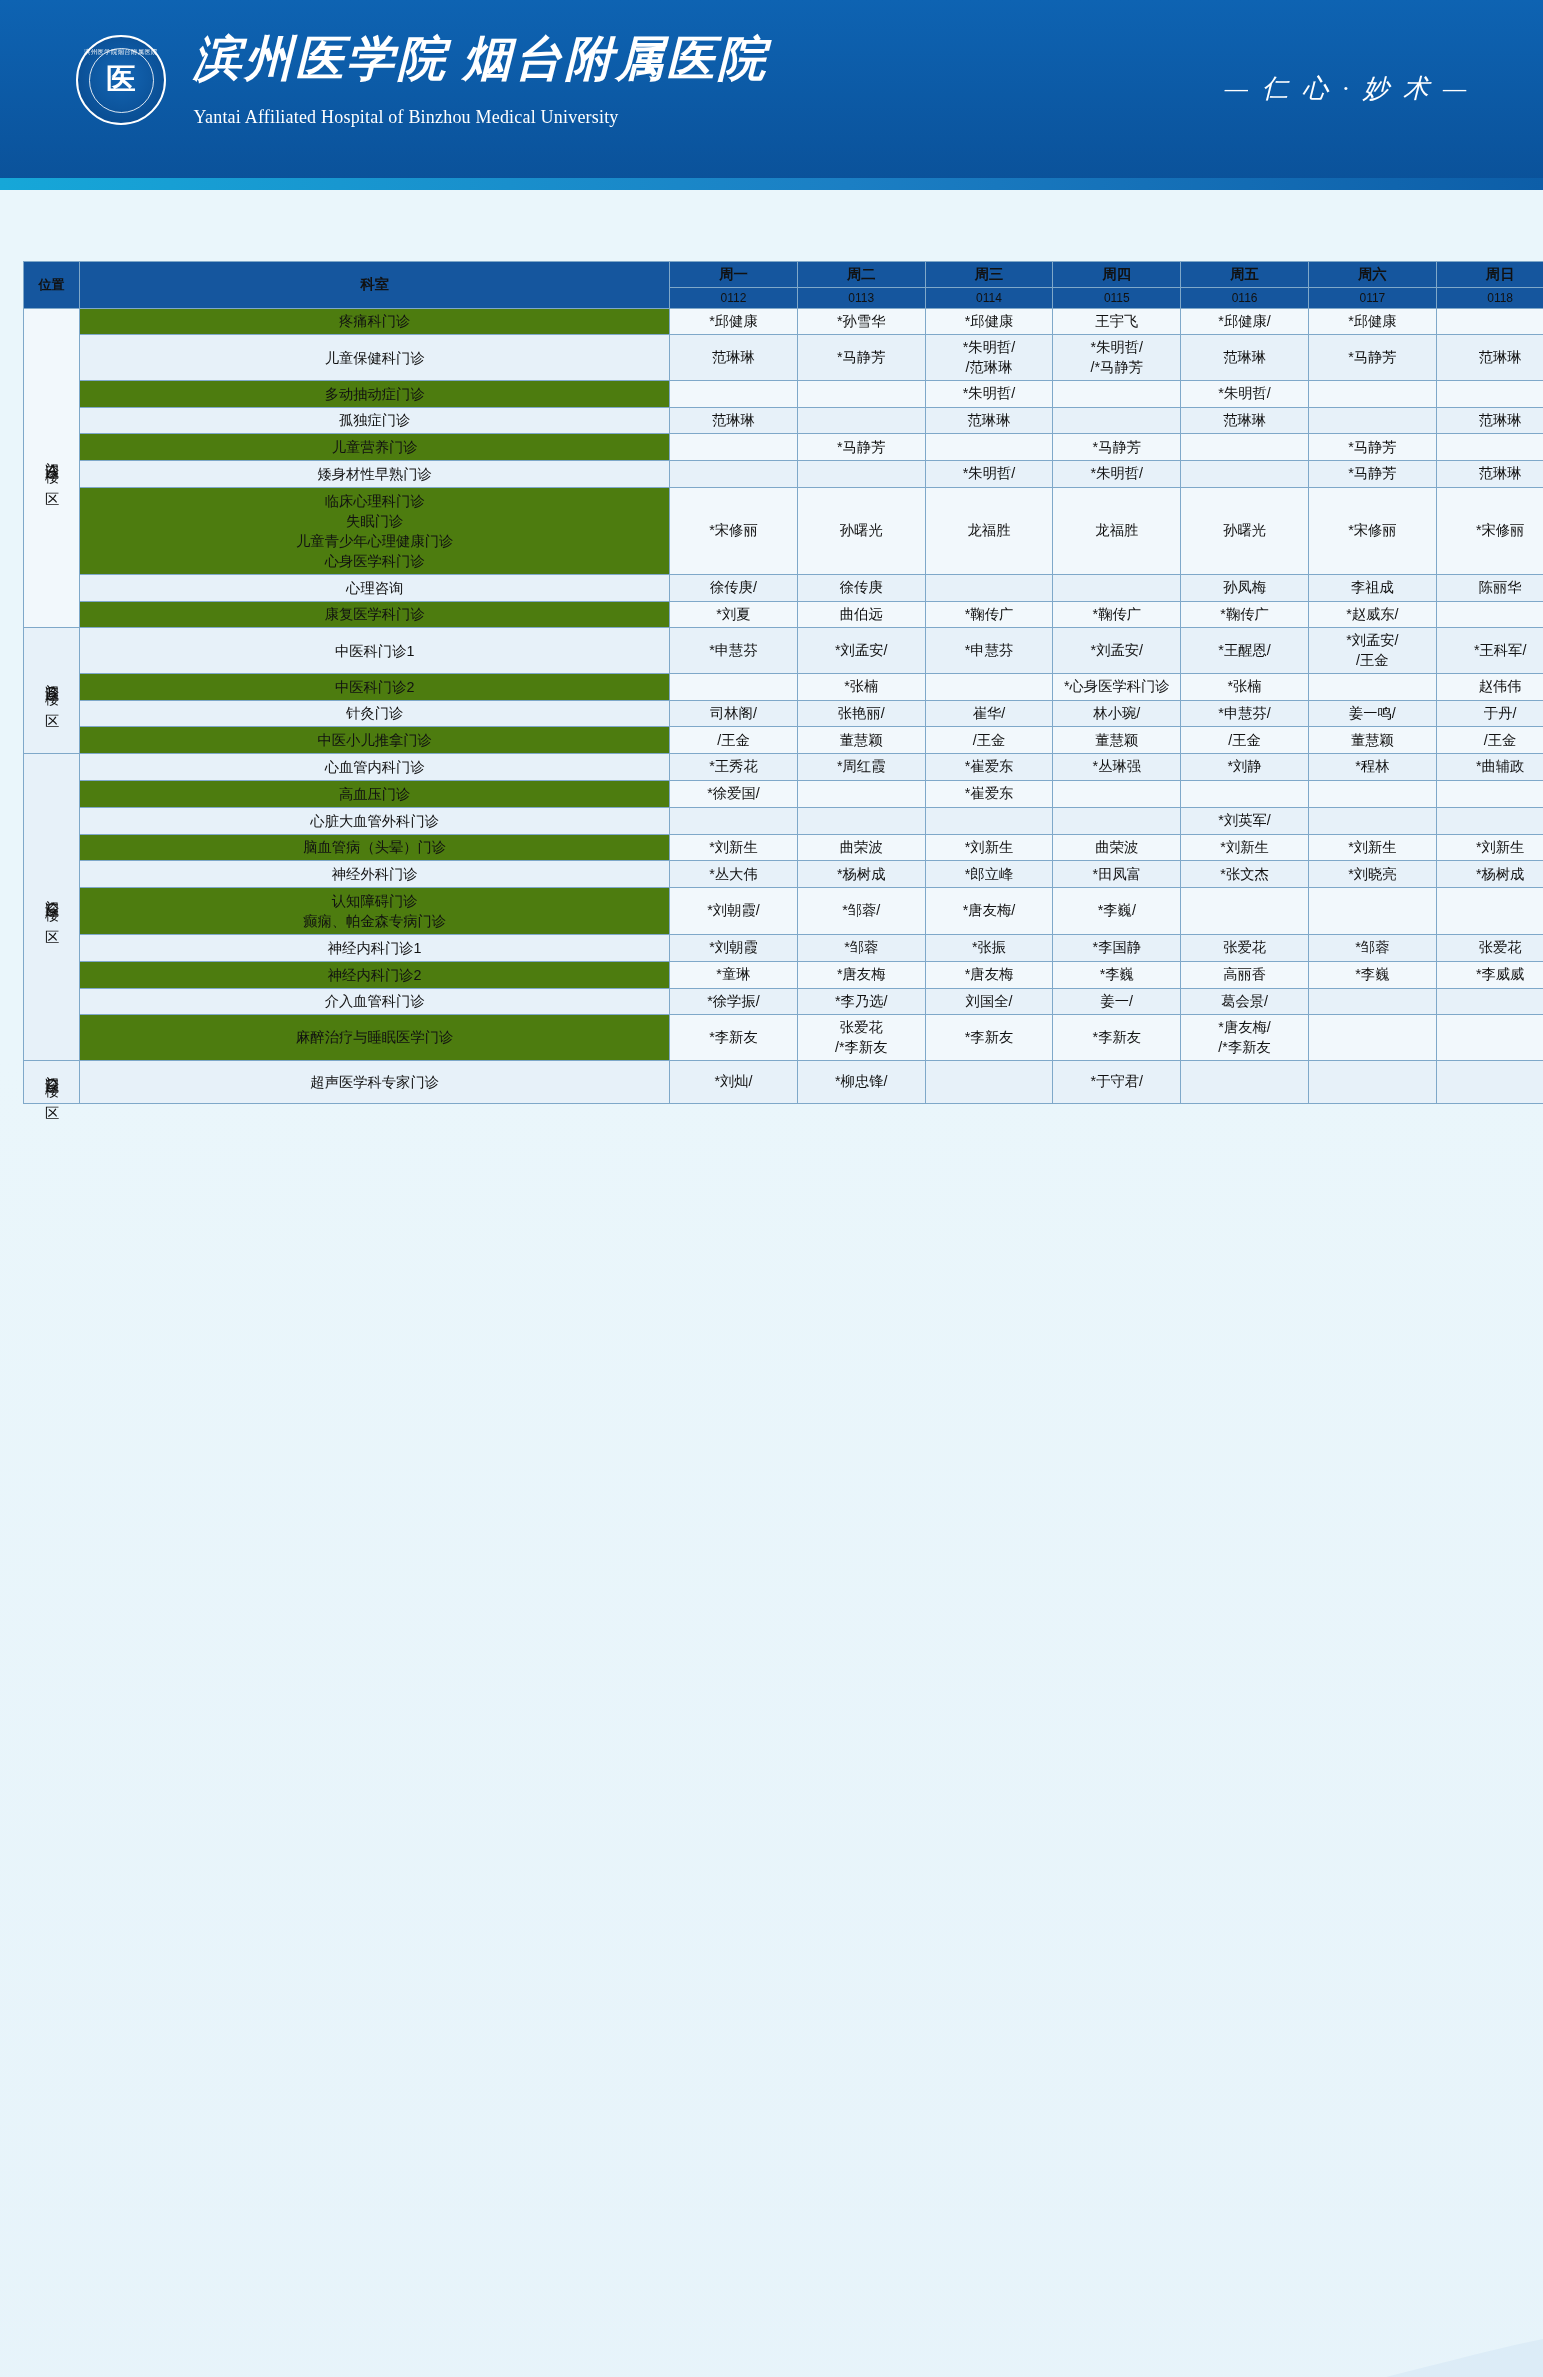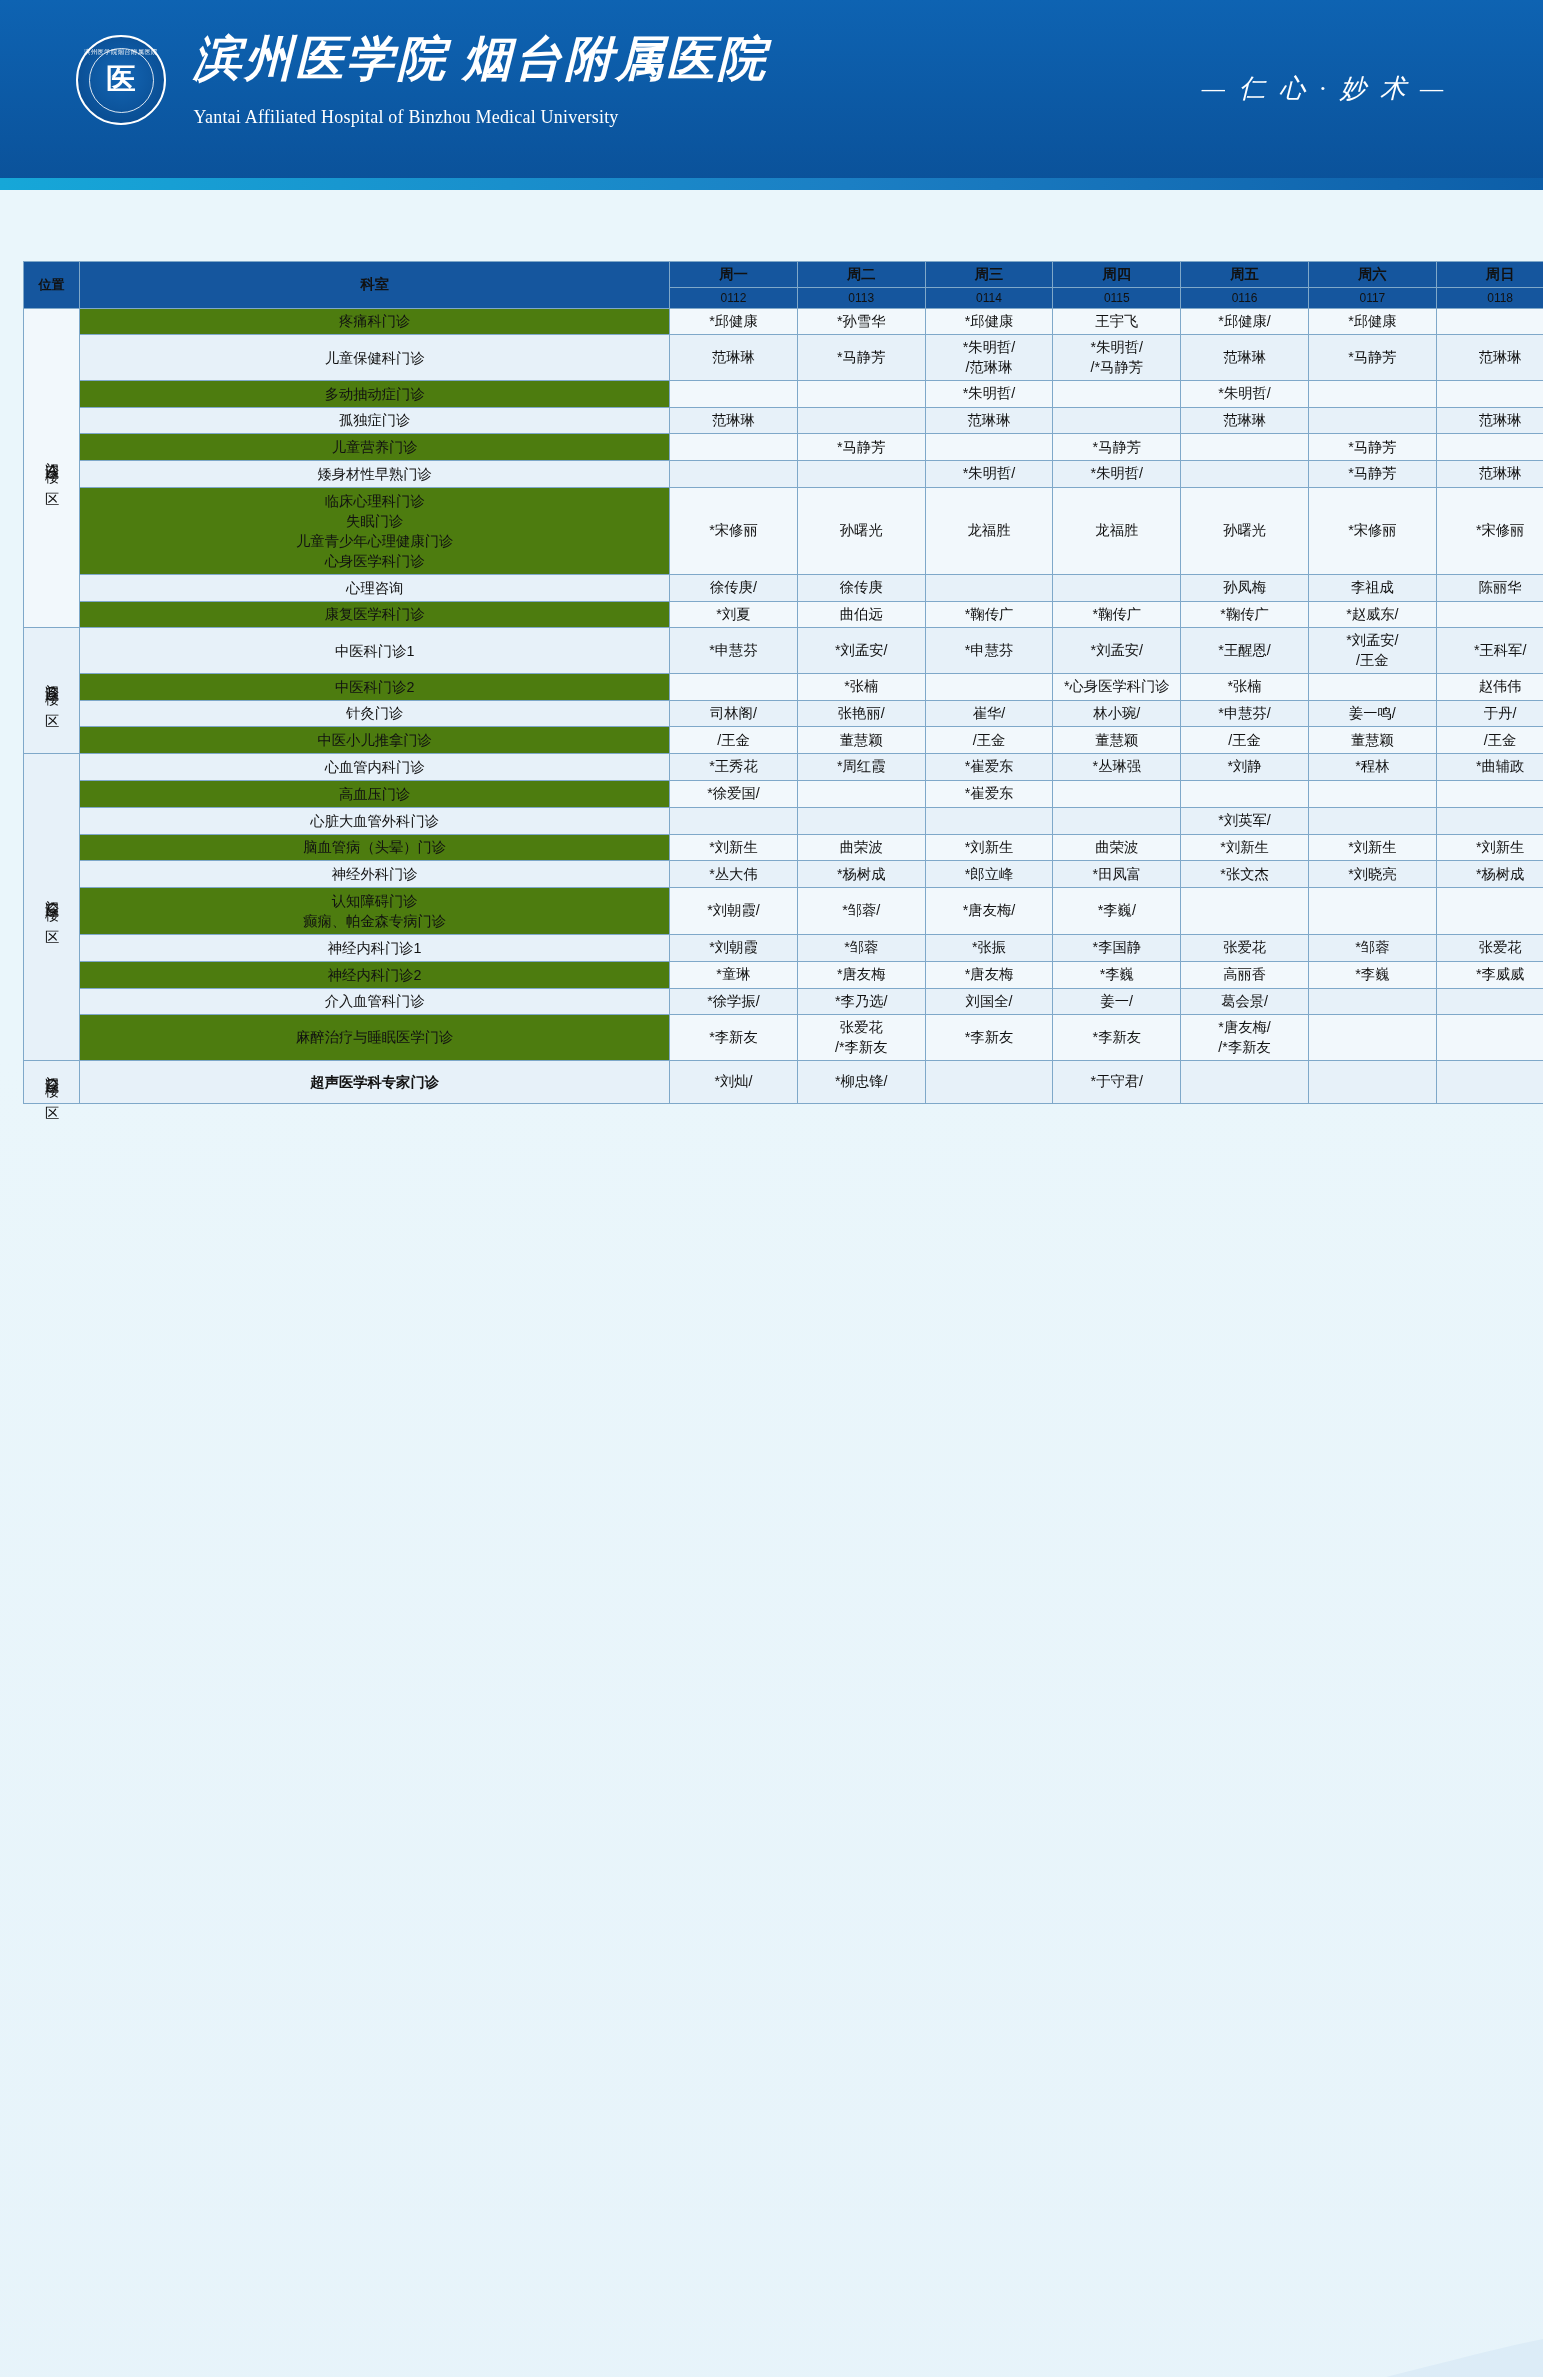--- a/index.html
+++ b/index.html
@@ -83,21 +83,21 @@
     font-style: italic;
   }
   .title-en {
     font-size: 18px;
     letter-spacing: 0.2px;
     margin-top: 21px;
     font-family: Liberation Serif, serif;
   }
   .slogan {
     position: absolute;
-    right: 96px;
+    right: 73px;
     top: 71px;
     color: #ffffff;
     font-size: 26px;
     font-family: "Liberation Serif", serif;
     font-style: italic;
     letter-spacing: 3.8px;
     white-space: nowrap;
   }
   .header-stripe {
     position: absolute;
@@ -486,21 +486,21 @@
 /*李新友</td>
           <td class="name-cell">*李新友</td>
           <td class="name-cell">*李新友</td>
           <td class="name-cell">*唐友梅/
 /*李新友</td>
           <td class="name-cell blank"></td>
           <td class="name-cell blank"></td>
         </tr>
         <tr class="r-alt">
           <td class="loc-cell" rowspan="1"><span class="vert">门诊三楼D区</span></td>
-          <td class="dept-cell" style="white-space: pre-line; font-weight: bold;">超声医学科专家门诊</td>
+          <td class="dept-cell" style="white-space: pre-line;">超声医学科专家门诊</td>
           <td class="name-cell">*刘灿/</td>
           <td class="name-cell">*柳忠锋/</td>
           <td class="name-cell blank"></td>
           <td class="name-cell">*于守君/</td>
           <td class="name-cell blank"></td>
           <td class="name-cell blank"></td>
           <td class="name-cell blank"></td>
         </tr>
       </tbody>
   </table>

